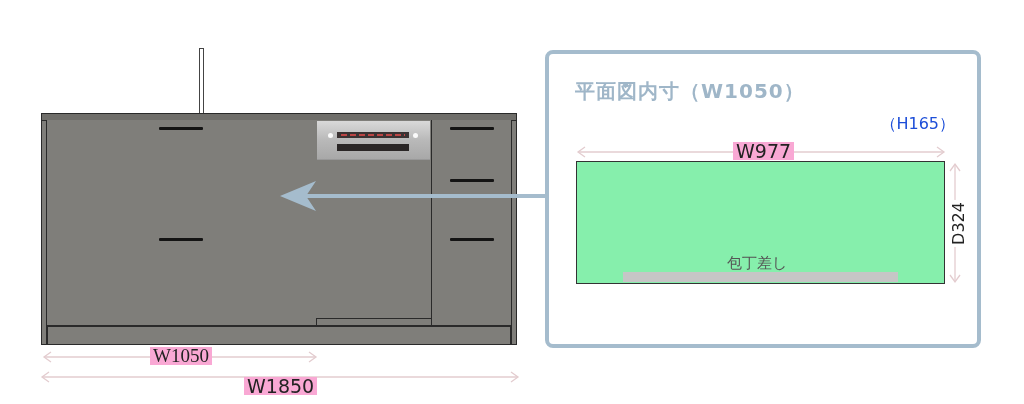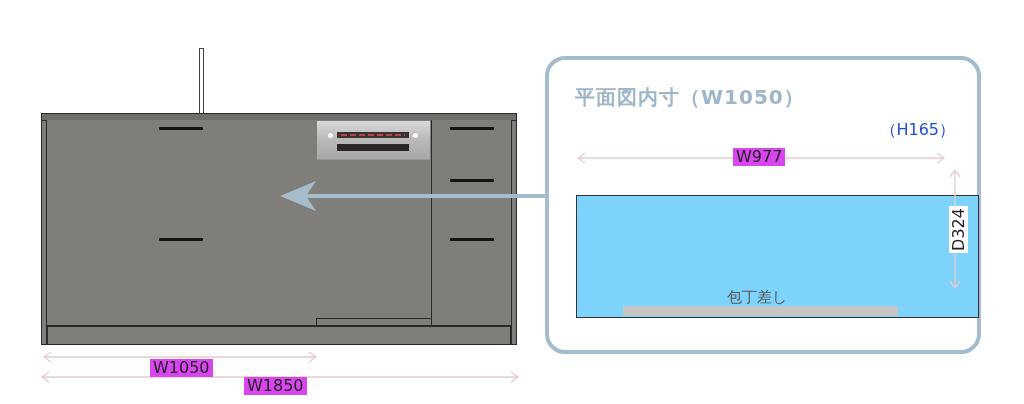--- a/index.html
+++ b/index.html
@@ -1,23 +1,23 @@
 <!DOCTYPE html>
 <html><head>
 <meta charset="utf-8">
 <style>
   html, body { margin:0; padding:0; background:#ffffff; }
   body { width:1024px; height:404px; position:relative; overflow:hidden;
          font-family:"DejaVu Sans", "Liberation Sans", sans-serif; }
   .abs { position:absolute; }
   .panel { background:#7f7e7a; border:1.5px solid #2a2a2a; box-sizing:border-box; }
   .handle { position:absolute; height:3px; background:#141414; border-radius:1px; }
-  .dim-text { position:absolute; font-size:16px; color:#222; background:#d946ef; padding:0 3px; line-height:18px; }
-  .callout { position:absolute; left:545px; top:56px; width:436px; height:298px;
-             border:4px solid #a5bccd; border-radius:20px; box-sizing:border-box; background:#fff;padding-left:12px; }
+  .dim-text { position:absolute; font-size:19px; color:#222; background:#f9a8d4; padding:0 3px; line-height:18px; }
+  .callout { position:absolute; left:545px; top:50px; width:436px; height:298px;
+             border:4px solid #a5bccd; border-radius:8px; box-sizing:border-box; background:#fff;padding-left:12px; }
 </style>
 </head>
 <body>
 
 <div>
 
   <div class="abs" style="left:199px; top:48px; width:5px; height:66px; border:1px solid #444; background:#fff; box-sizing:border-box;"></div>
 
   <div class="abs" style="left:41px; top:113px; width:476px; height:8px; background:#6f6e6a; border:1.5px solid #2a2a2a; box-sizing:border-box;"></div>
 
@@ -66,37 +66,37 @@
 <svg class="abs" style="left:38px; top:348px;" width="486" height="40" viewBox="0 0 486 40">
   <g stroke="#e3cccf" stroke-width="1.3" fill="none">
     <line x1="6" y1="9" x2="278" y2="9"></line>
     <polyline points="13,4 6,9 13,14"></polyline>
     <polyline points="271,4 278,9 271,14"></polyline>
     <line x1="4" y1="29" x2="480" y2="29"></line>
     <polyline points="11,24 4,29 11,34"></polyline>
     <polyline points="473,24 480,29 473,34"></polyline>
   </g>
 </svg>
-<div class="dim-text" style="left:150px; top:359px;">W1050</div>
+<div class="dim-text" style="left:150px; top:347px;font-family:Liberation Serif, serif;">W1050</div>
 <div class="dim-text" style="left:244px; top:377px;">W1850</div>
 
 <div class="callout">
   <div class="abs" style="left:26px; top:24px; font-size:20px; font-weight:bold; color:#9fb6c8; letter-spacing:1px;">平面図内寸（W1050）</div>
   <div class="abs" style="right:22px; top:60px; font-size:16px; color:#1d4ed8;">（H165）</div>
 
   <svg class="abs" style="left:26px; top:90px;" width="372" height="16" viewBox="0 0 372 16">
     <g stroke="#e3cccf" stroke-width="1.3" fill="none">
       <line x1="3" y1="8" x2="369" y2="8"></line>
       <polyline points="10,3 3,8 10,13"></polyline>
       <polyline points="362,3 369,8 362,13"></polyline>
     </g>
   </svg>
   <div class="dim-text" style="left:184px; top:88px;">W977</div>
 
-  <div class="abs" style="left:27px; top:107px; width:403px; height:123px; border:1.5px solid #333; box-sizing:border-box; background:#7dd3fc;margin-top:28px;">
+  <div class="abs" style="left:27px; top:107px; width:369px; height:123px; border:1.5px solid #333; box-sizing:border-box; background:#86efac;">
     <div class="abs" style="left:150px; top:92px; font-size:15px; color:#555;">包丁差し</div>
     <div class="abs" style="left:46px; top:110px; width:275px; height:10px; background:#c6c6c6;"></div>
   </div>
 
   <svg class="abs" style="left:398px; top:107px;" width="16" height="124" viewBox="0 0 16 124">
     <g stroke="#e3cccf" stroke-width="1.3" fill="none">
       <line x1="8" y1="3" x2="8" y2="121"></line>
       <polyline points="3,10 8,3 13,10"></polyline>
       <polyline points="3,114 8,121 13,114"></polyline>
     </g>

